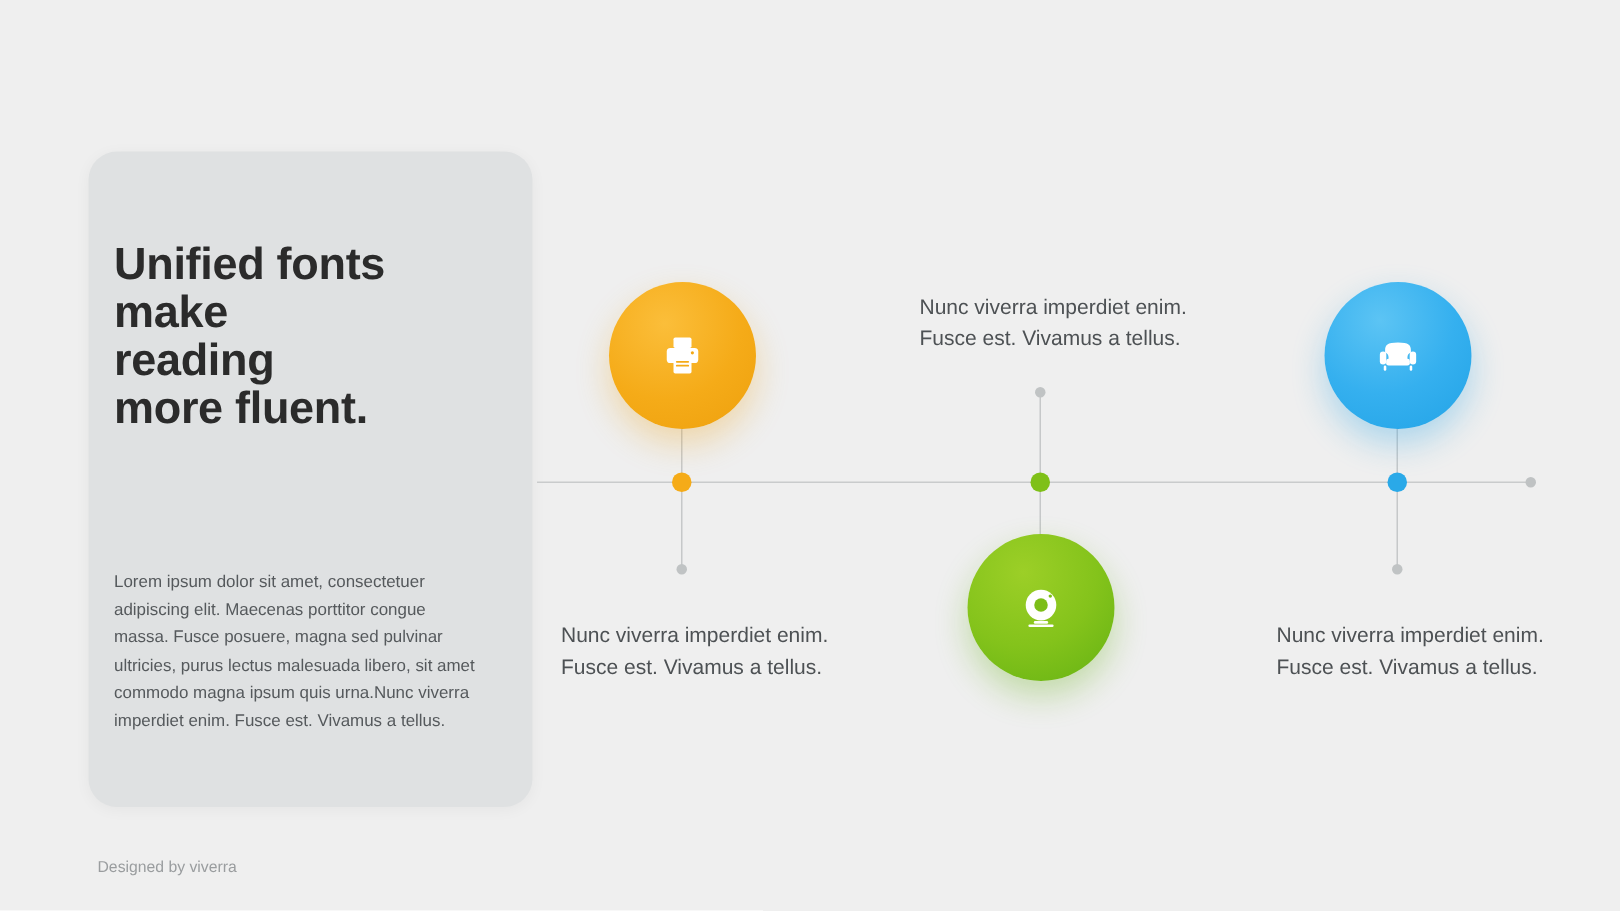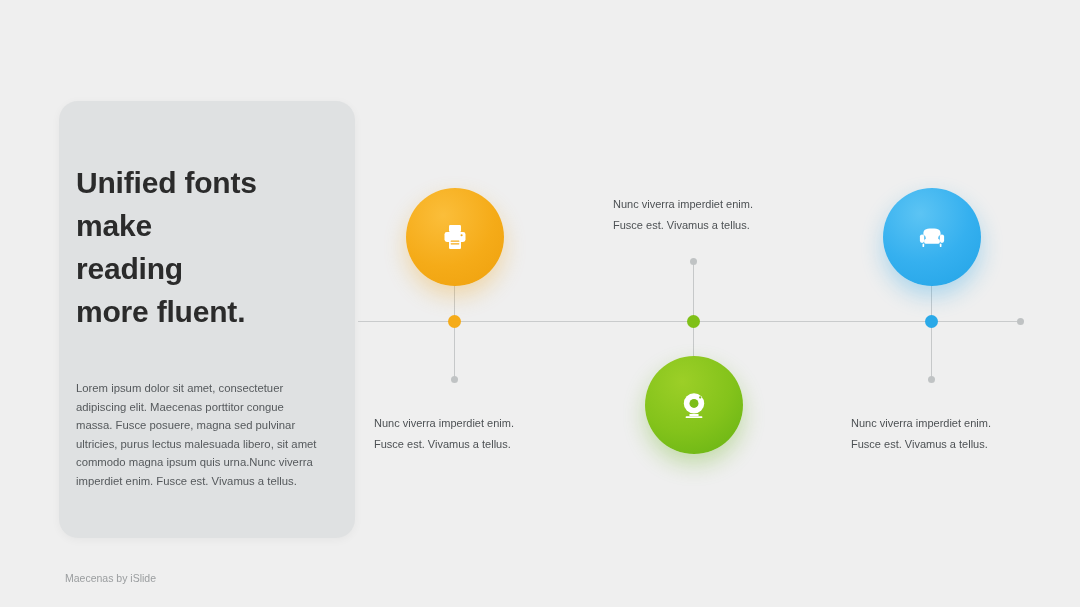--- a/index.html
+++ b/index.html
@@ -29,21 +29,21 @@
     border-radius: 19px;
     box-shadow: 0 2px 10px rgba(0,0,0,0.045);
   }
   #card-heading {
     position: absolute;
     left: 17px;
     top: 60px;
     width: 255px;
     font-size: 30px;
     font-weight: bold;
-    line-height: 43px;
+    line-height: 32px;
     color: #2b2b2b;
     letter-spacing: -0.2px;
     white-space: pre-line;
   }
   #card-body {
     position: absolute;
     left: 17px;
     top: 278px;
     width: 245px;
     font-size: 11.3px;
@@ -124,21 +124,21 @@
   }
   .bubble.blue {
     background: radial-gradient(circle at 38% 26%, #5cc4f4 0%, #35b0ef 52%, #22a3e6 100%);
     box-shadow: 0 10px 22px rgba(34,163,230,0.32);
   }
   .bubble svg { display: block; }
 
   
   .step-caption {
     position: absolute;
-    font-size: 11px;
+    font-size: 14px;
     line-height: 21px;
     color: #4d5154;
     white-space: pre-line;
   }
 </style>
 </head>
 <body>
 
 <div id="slide">
 
@@ -208,15 +208,15 @@
         <rect x="24.8" y="23.6" width="1.7" height="3.5" rx="0.85" fill="#ffffff"></rect>
       </svg>
     </span>
   </div>
 
   <div class="node-dot blue" style="left:925px; top:315px;"></div>
 
   <div class="step-caption" style="left:851px; top:413px; width:230px;">Nunc viverra imperdiet enim.
 Fusce est. Vivamus a tellus.</div>
 
-  <div id="footer-credit">Maecenas by iSlide</div>
+  <div id="footer-credit">Designed by viverra</div>
 
 </div>
 
 </body></html>

